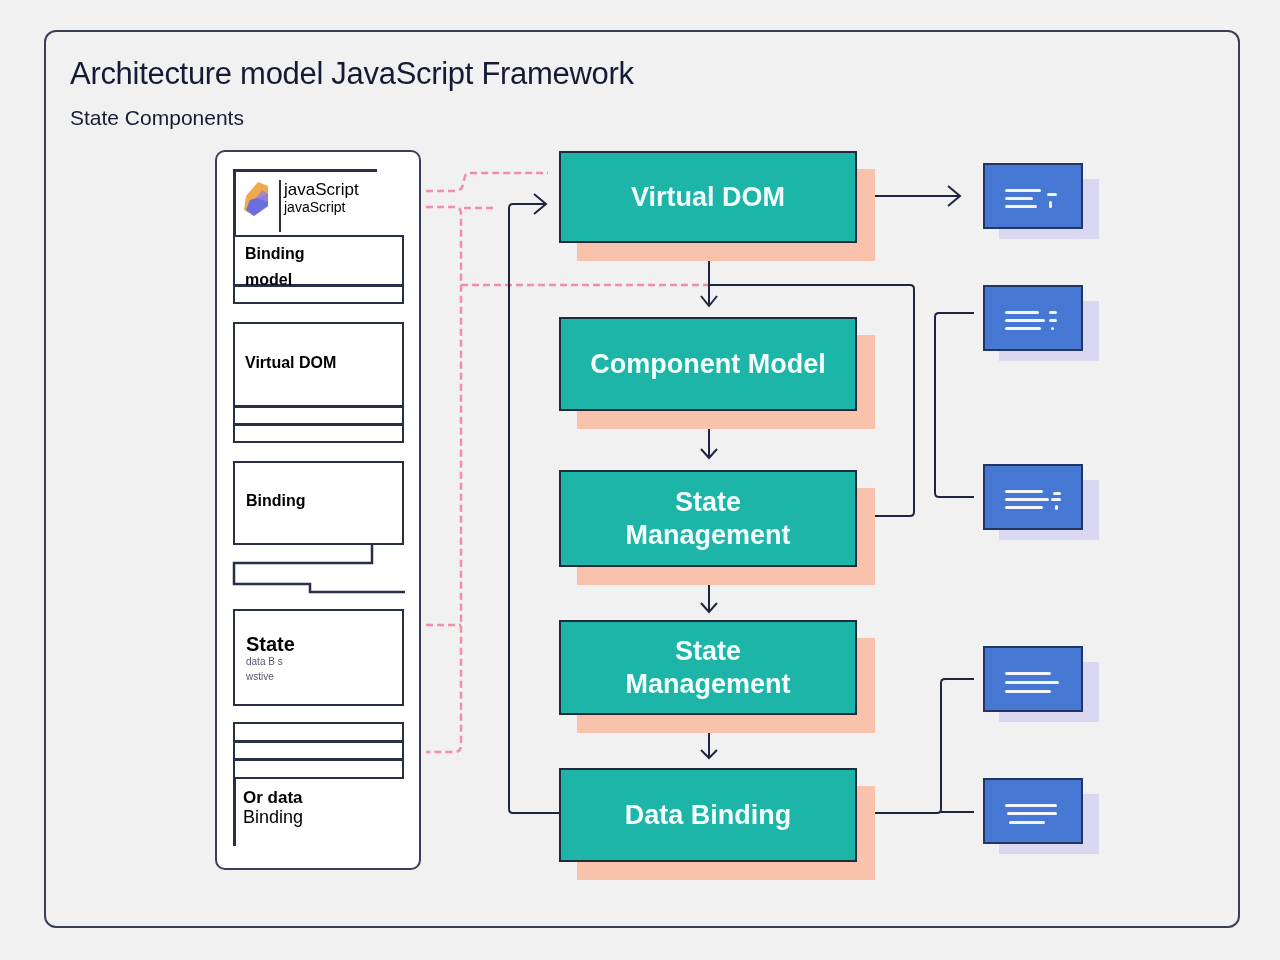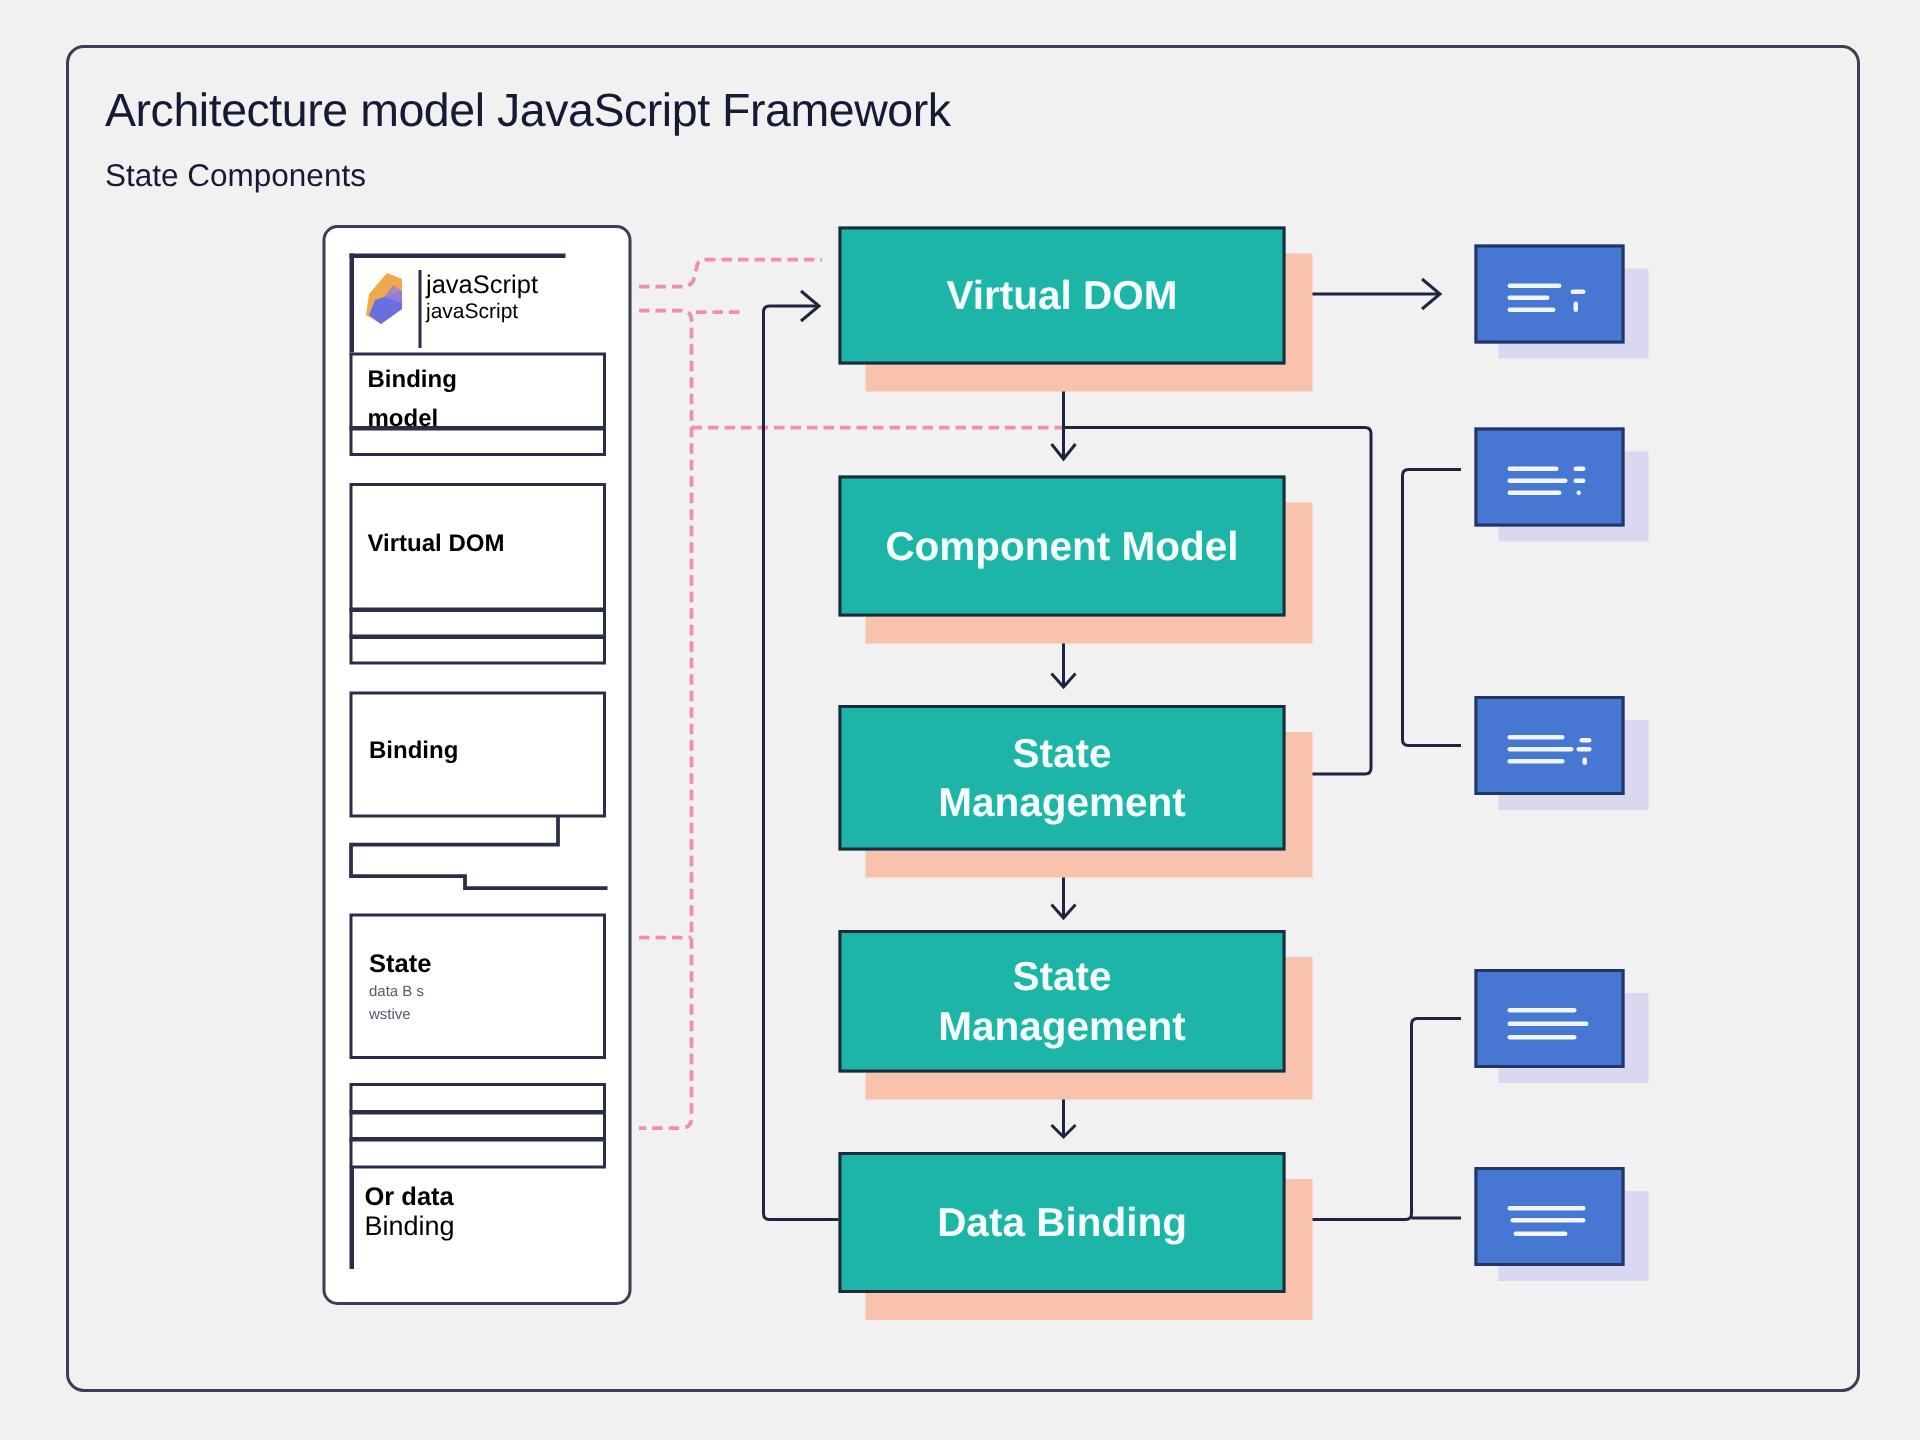--- a/index.html
+++ b/index.html
@@ -54,21 +54,21 @@
 <div class="hline" style="left:233px;top:423px;width:171px;"></div>
 <div class="ptext" style="left:245px;top:354px;font-size:16px;">Virtual DOM</div>
 
 <div class="pbox" style="left:233px;top:461px;width:171px;height:84px;"></div>
 <div class="ptext" style="left:246px;top:492px;font-size:16px;">Binding</div>
 <svg class="conn">
   <polyline points="372,544 372,563 234,563 234,584 310,584 310,592 405,592" fill="none" stroke="#2a2f48" stroke-width="2.5"></polyline>
 </svg>
 
 <div class="pbox" style="left:233px;top:609px;width:171px;height:97px;"></div>
-<div class="ptext" style="left:246px;top:633px;font-size:17px;">State</div>
+<div class="ptext" style="left:246px;top:633px;font-size:20px;">State</div>
 <div class="ptext small" style="left:246px;top:656px;">data B s</div>
 <div class="ptext small" style="left:246px;top:671px;">wstive</div>
 
 <div class="pbox" style="left:233px;top:722px;width:171px;height:57px;"></div>
 <div class="hline" style="left:233px;top:740px;width:171px;"></div>
 <div class="hline" style="left:233px;top:758px;width:171px;"></div>
 
 <div class="vline" style="left:233px;top:778px;height:68px;"></div>
 <div class="ptext" style="left:243px;top:788px;font-size:17px;font-weight:700;">Or data</div>
 <div class="ptext" style="left:243px;top:807px;font-size:18px;font-weight:500;">Binding</div>

